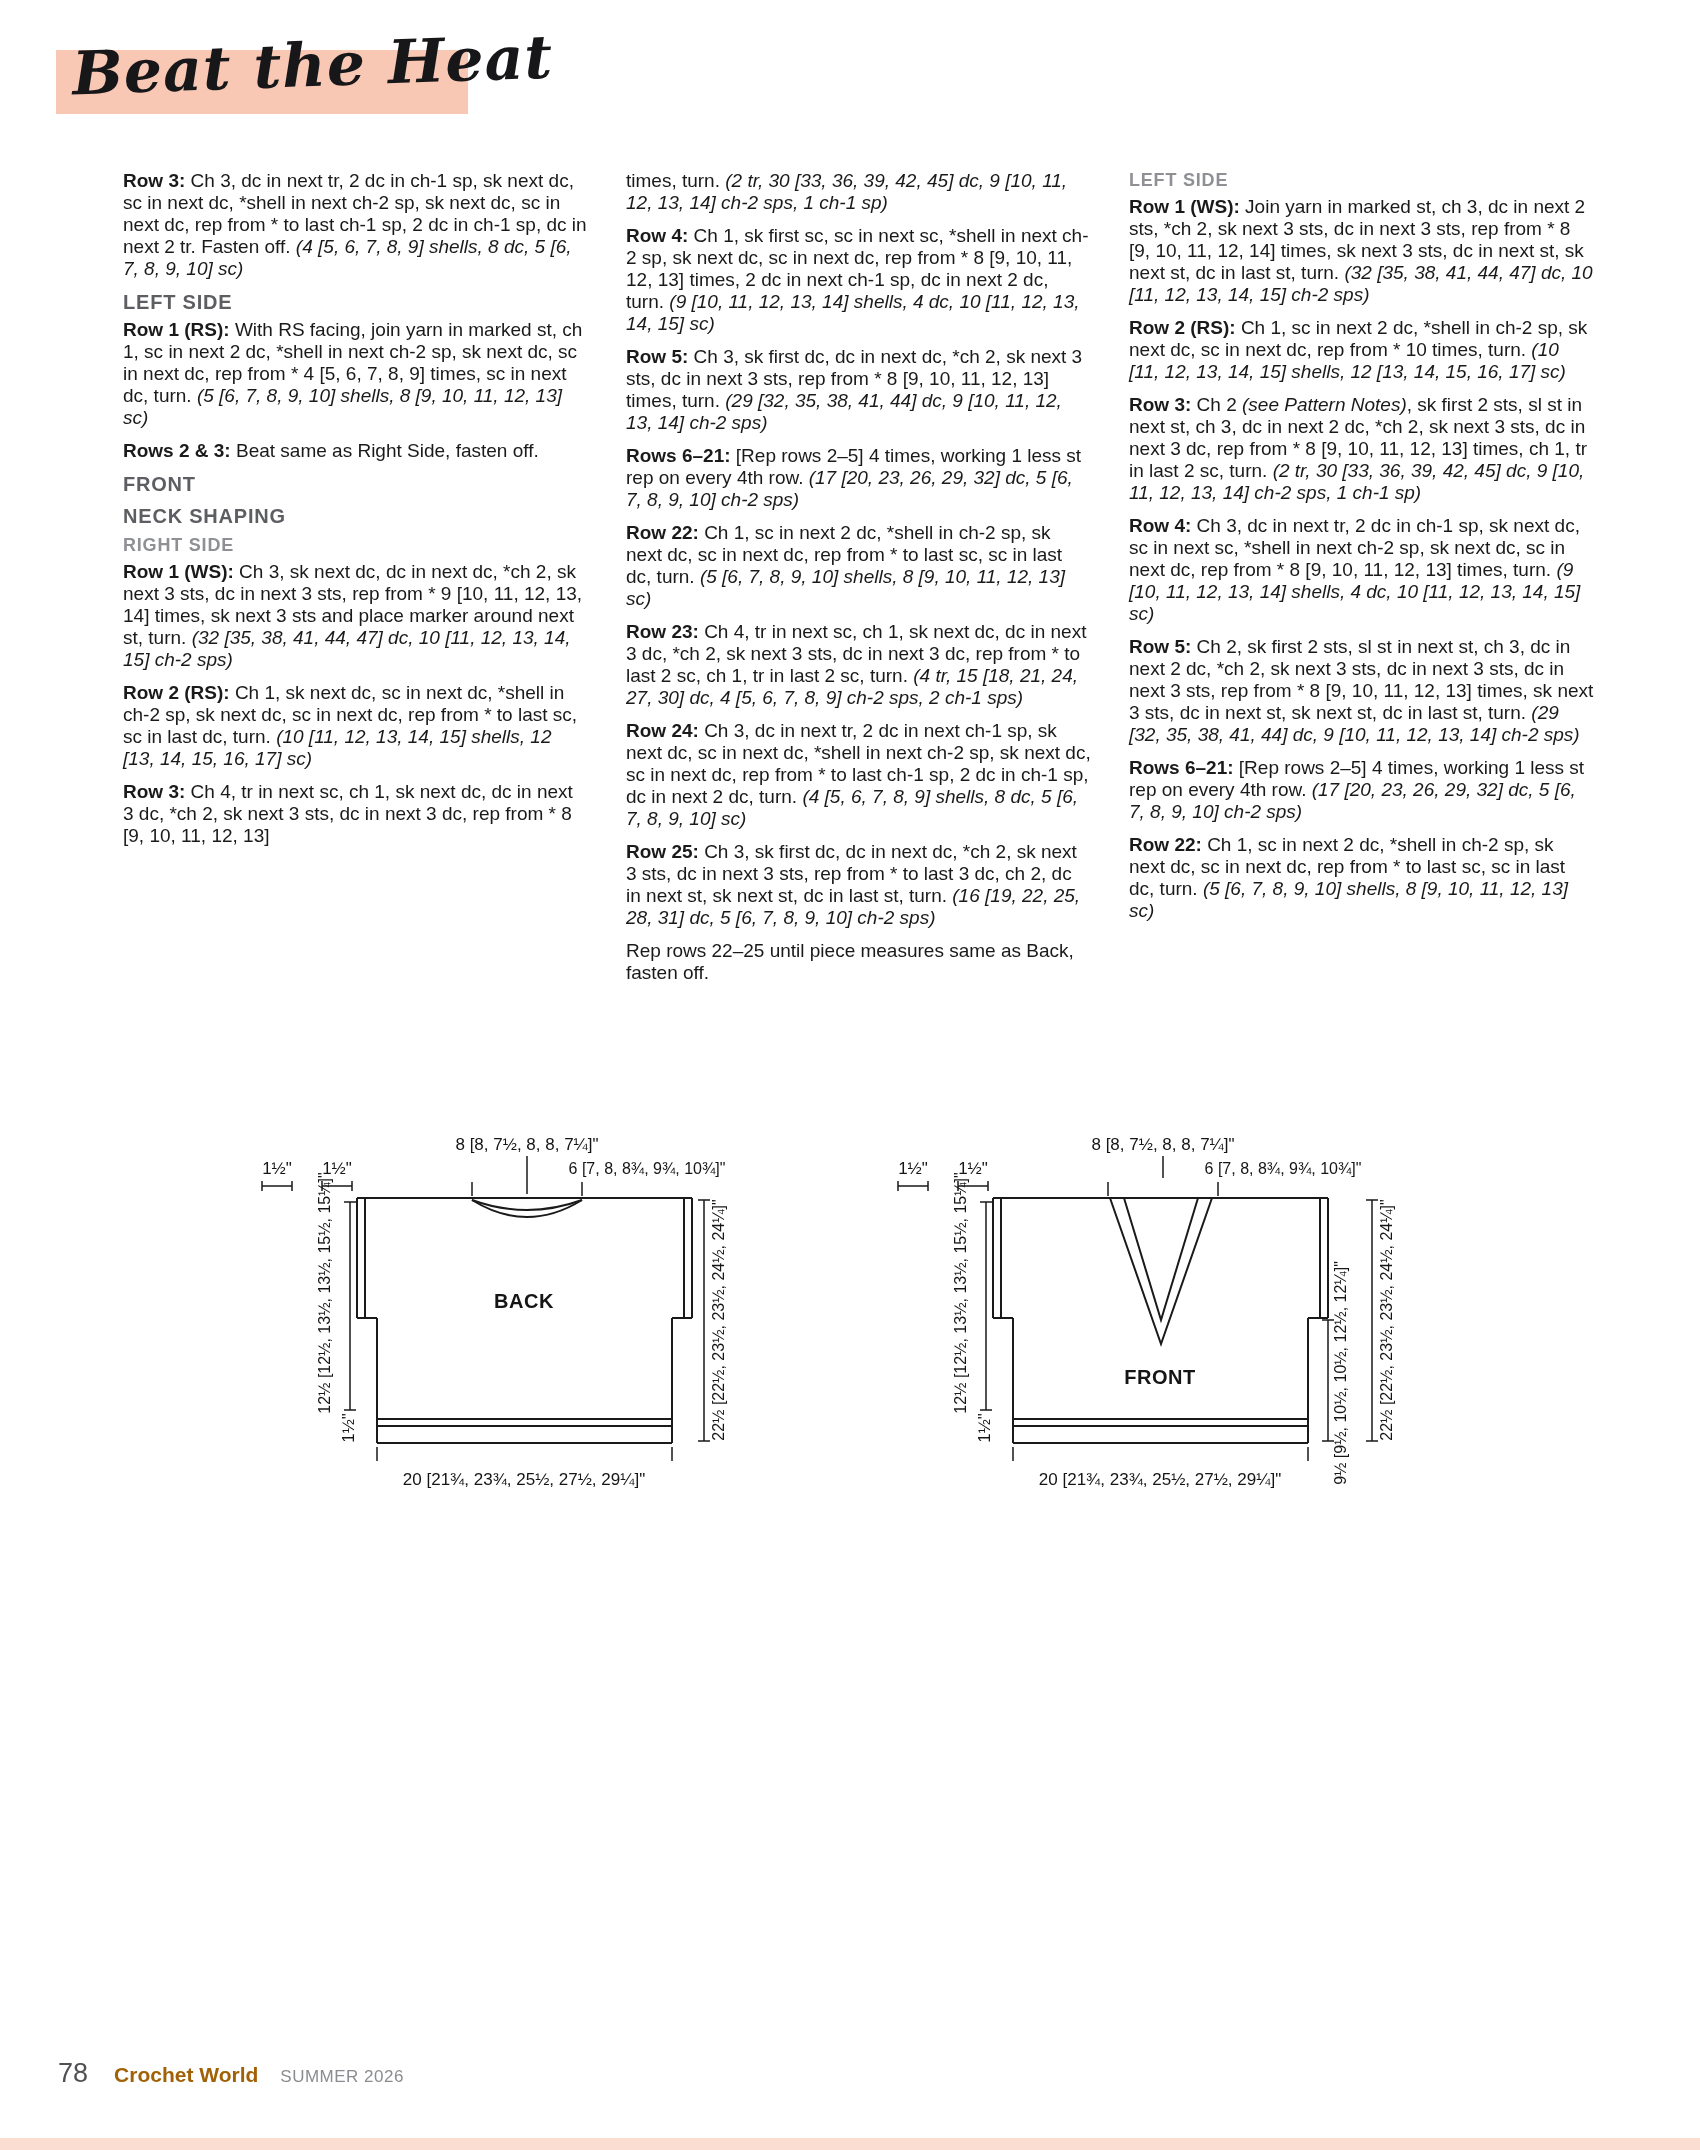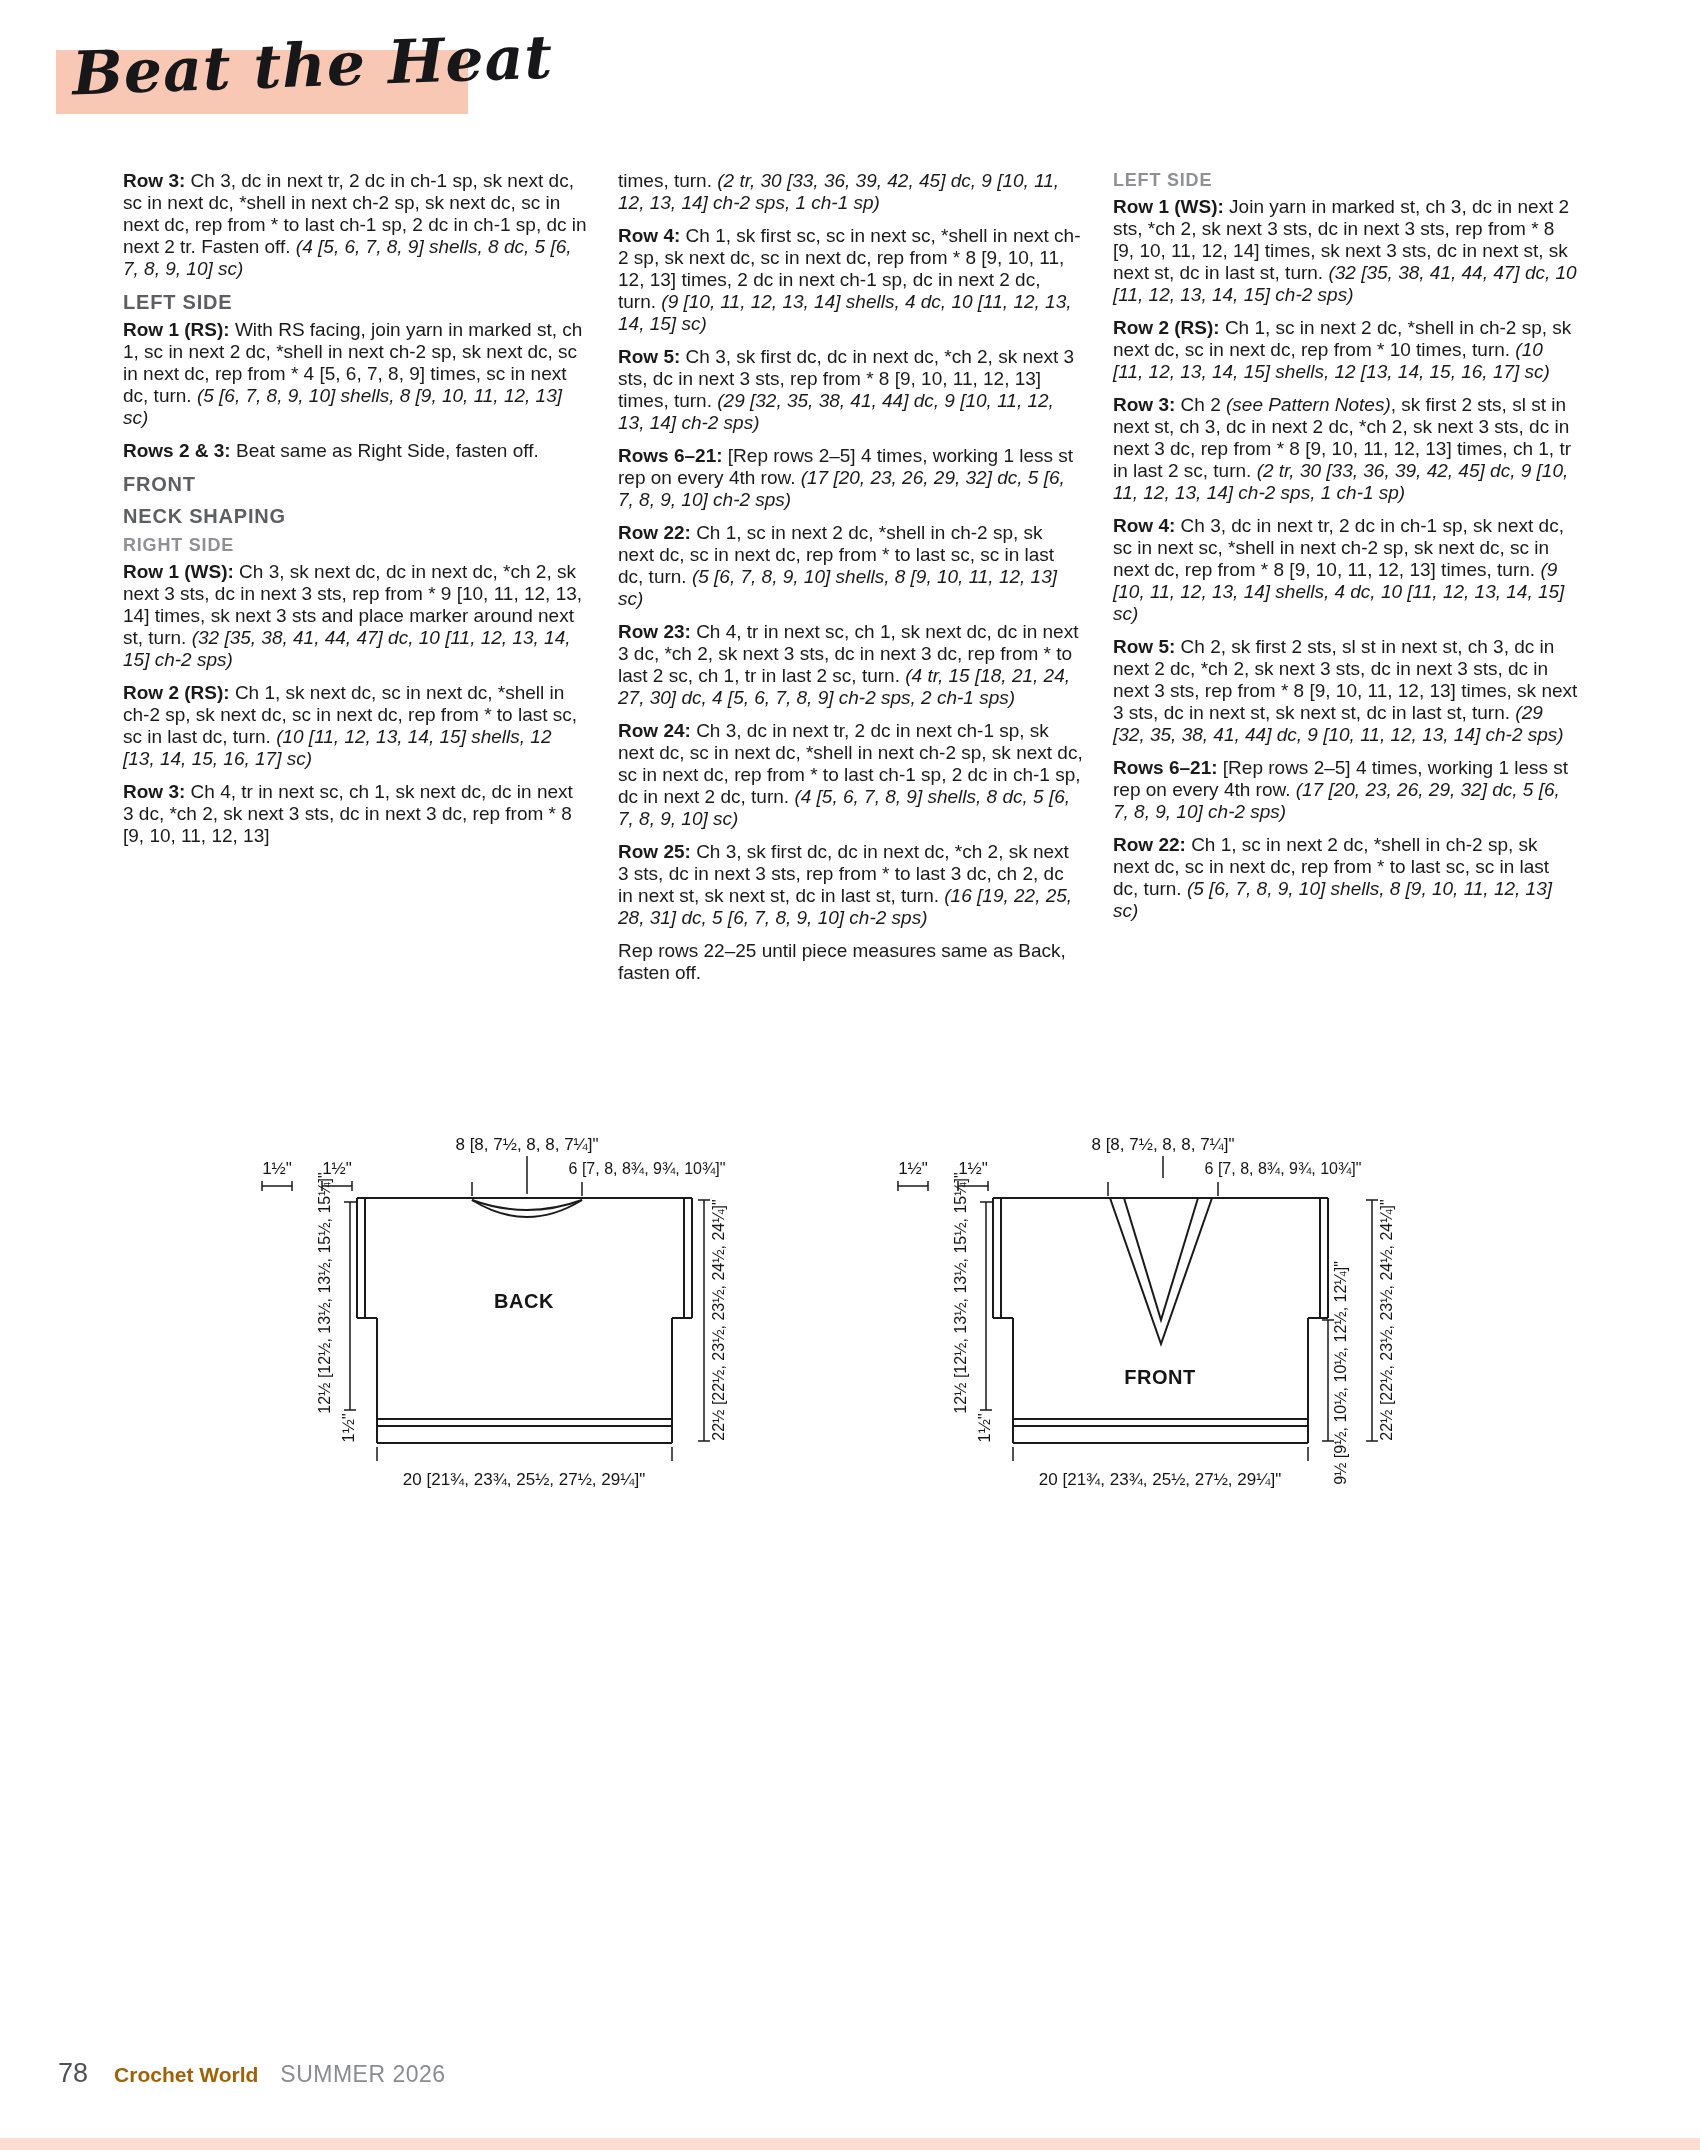--- a/index.html
+++ b/index.html
@@ -11,21 +11,21 @@
 
   
   .logo-bar { position:absolute; left:56px; top:50px; width:412px; height:64px; background:#f9c8b4; }
   .logo-text {
     position:absolute; left:16px; top:-20px; white-space:nowrap;
     font-family:"DejaVu Serif","Liberation Serif",serif; font-style:italic; font-weight:bold;
     font-size:60px; letter-spacing:1px; color:#17171a; transform:rotate(-2deg);
   }
 
   
-  .columns { position:absolute; left:123px; top:170px; display:flex; gap:30px; }
+  .columns { position:absolute; left:123px; top:170px; display:flex; gap:38px; }
   .col { width:465px; }
   .col > :first-child { margin-top:0; }
   .para { font-size:19px; line-height:22px; margin:0 0 11px 0; }
   .seg-b { font-weight:bold; }
   .seg-i { font-style:italic; }
   .seg-r { font-style:normal; }
   .h2 { font-size:20px; font-weight:bold; color:#5d5e61; letter-spacing:0.8px; margin:9px 0 5px 0; }
   .h3 { font-size:18px; font-weight:bold; color:#8e9093; letter-spacing:0.8px; margin:7px 0 5px 0; }
 
   
@@ -35,21 +35,21 @@
   .diagram text { font-size:17px; fill:#151515; font-family:"Liberation Sans","DejaVu Sans",sans-serif; }
   .diagram text.small { font-size:16px; }
   .diagram text.piece { font-size:20px; font-weight:bold; letter-spacing:0.5px; }
   .outline { stroke:#1a1a1a; stroke-width:2; fill:none; }
   .dim     { stroke:#1a1a1a; stroke-width:1.5; fill:none; }
 
   
   .footer { position:absolute; left:58px; top:2058px; display:flex; align-items:baseline; gap:26px; }
   .footer-page  { font-size:27px; color:#4f5053; }
   .footer-mag   { font-size:21px; font-weight:bold; color:#a16207; }
-  .footer-issue { font-size:23px; color:#8a8c8f; letter-spacing:0.5px; margin-left:-4px;text-align:right; }
+  .footer-issue { font-size:17px; color:#8a8c8f; letter-spacing:0.5px; margin-left:-4px;text-align:right; }
   .bottom-strip { position:absolute; left:0; bottom:0; width:100%; height:12px; background:#fbddd1; }
 </style>
 </head>
 <body>
 
 <div class="page">
 
   <div class="logo-bar">
     <span class="logo-text">Beat the Heat</span>
   </div>

